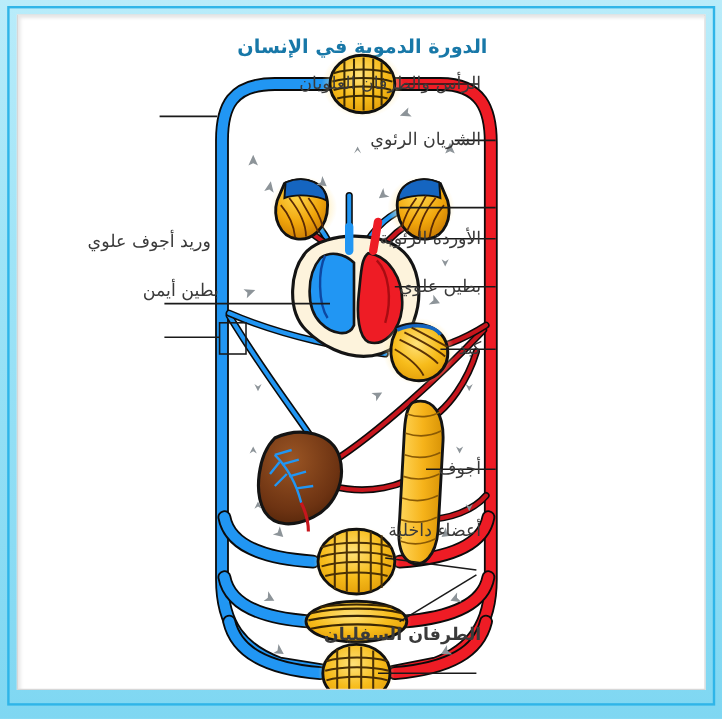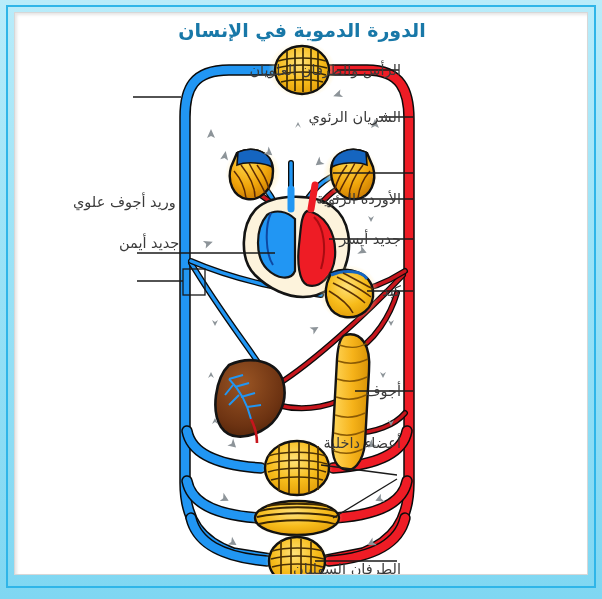--- a/index.html
+++ b/index.html
@@ -22,24 +22,24 @@
   }
   .canvas{
     position:absolute;left:14px;top:12px;width:574px;height:563px;
     background:#ffffff;
     box-sizing:border-box;
     border:1px solid #d7d7d7;
     box-shadow:inset 2px 2px 3px rgba(0,0,0,0.10);
     overflow:hidden;
   }
   .title{
-    position:absolute;left:0;top:6px;width:574px;
+    position:absolute;left:0;top:16px;width:574px;
     text-align:center;
     color:#1878a8;
-    font-size:19px;
+    font-size:16px;
     font-weight:bold;
     letter-spacing:0px;
     white-space:nowrap;
   }
   .lbl{
     position:absolute;
     color:#3a3a3a;
     font-size:14.5px;
     white-space:nowrap;
     line-height:16px;
@@ -342,24 +342,24 @@
         <line class="leader" x1="166" y1="84" x2="118" y2="84"></line>
         <line class="leader" x1="260" y1="240" x2="122" y2="240"></line>
         <line class="leader" x1="168" y1="268" x2="122" y2="268"></line>
         <rect x="168" y="256" width="22" height="26" fill="none" stroke="#1a1a1a" stroke-width="1.3"></rect>
       </g>
     </svg>
 
     <div class="lbl" style="right:186px; top:49px;">الرأس والطرفان العلويان</div>
     <div class="lbl" style="right:186px; top:96px;">الشريان الرئوي</div>
     <div class="lbl" style="right:186px; top:178px;margin-left:24px;">الأوردة الرئوية</div>
-    <div class="lbl" style="right:186px; top:218px;">جديد أيسر</div>
+    <div class="lbl" style="right:186px; top:218px;">بطين علوي</div>
     <div class="lbl" style="right:186px; top:270px;margin-left:36px;">كبد</div>
     <div class="lbl" style="right:186px; top:370px;">أجوف</div>
     <div class="lbl" style="right:186px; top:422px;">أعضاء داخلية</div>
-    <div class="lbl" style="right:186px; top:548px;">الطرفان السفليان</div>
+    <div class="lbl" style="right:186px; top:508px;font-weight:bold;">الطرفان السفليان</div>
 
     <div class="lbl" style="left:58px;  top:168px;margin-top:13px;">وريد أجوف علوي</div>
-    <div class="lbl" style="left:104px; top:222px;">جديد أيمن</div>
+    <div class="lbl" style="left:104px; top:222px;">بطين أيمن</div>
 
   </div>
 
 </div>
 
 </body></html>

